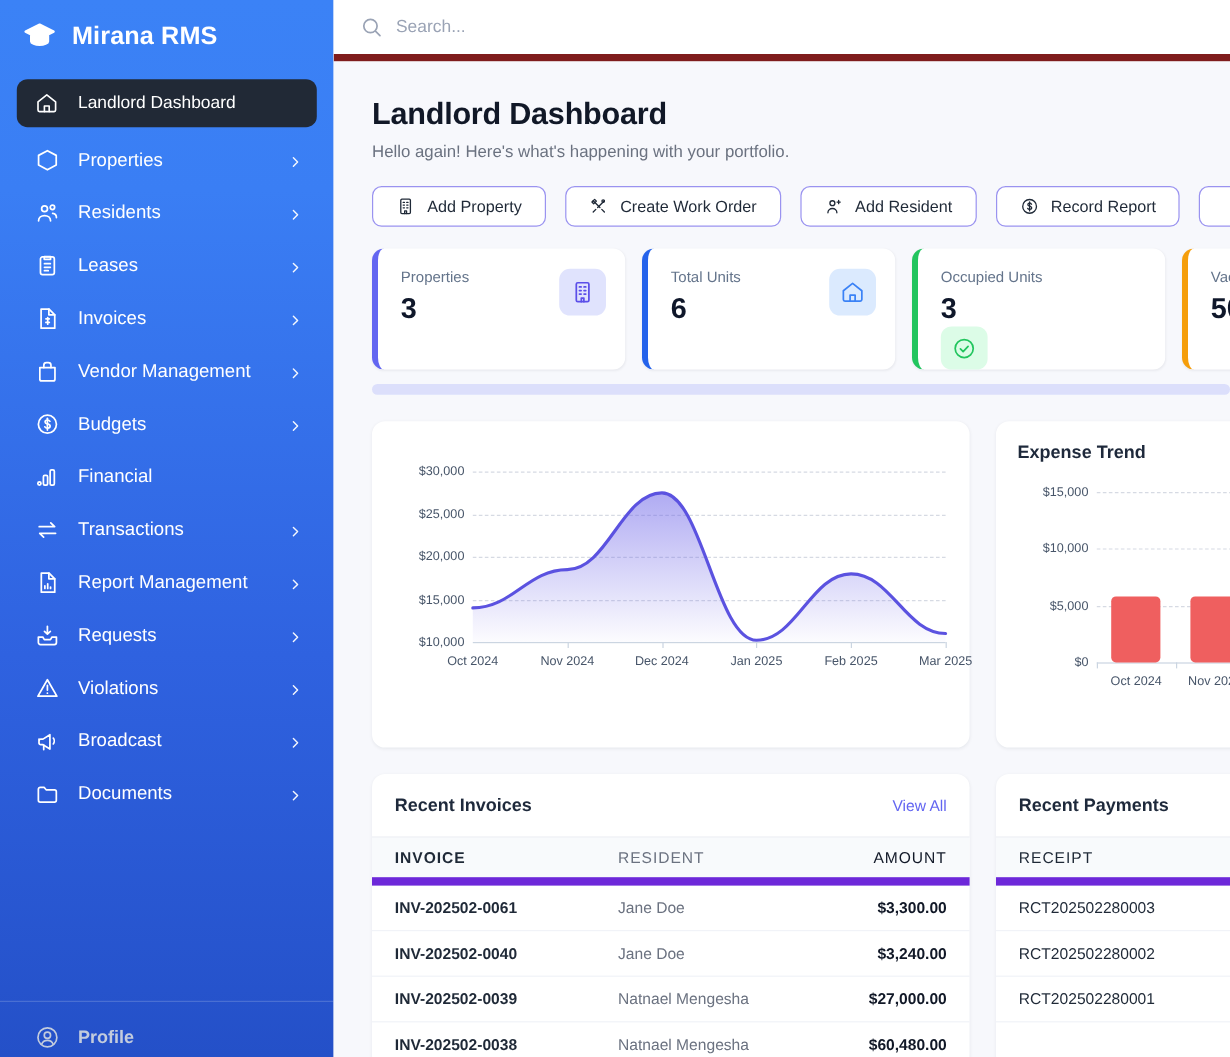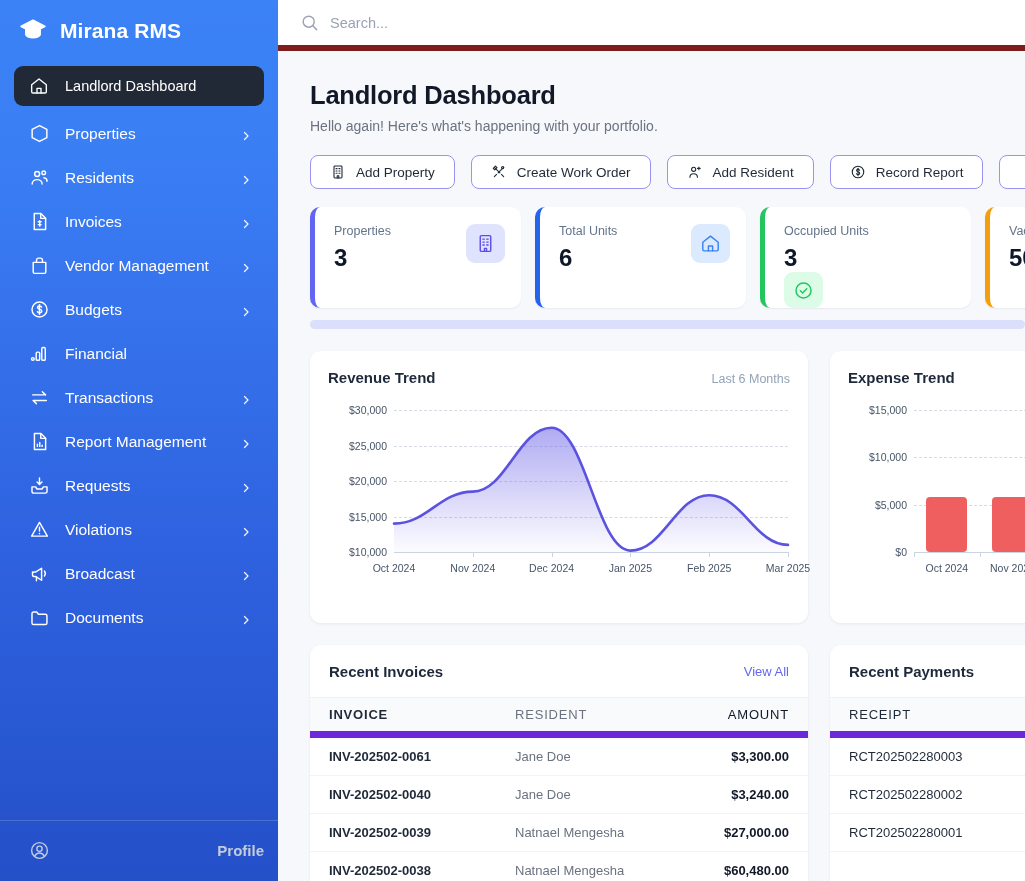--- a/index.html
+++ b/index.html
@@ -28,21 +28,21 @@
     height: 37px; padding: 0 12px 0 14px;
     border-radius: 9px; margin-bottom: 7px;
     color: #ffffff; cursor: pointer;
   }
   .nav-item.active { background: #212936; margin-bottom: 9px; height: 40px;}
   .nav-ico { width: 22px; height: 22px; flex: 0 0 22px; display:flex; align-items:center; justify-content:center; }
   .nav-label { font-size: 15.5px; flex: 1 1 auto; white-space: nowrap; }
   .nav-item.active .nav-label { font-size: 14.5px; }
   .nav-chev { width: 12px; height: 12px; flex: 0 0 12px; opacity: .95; }
 
-  .profile-sec { border-top: 1px solid rgba(255,255,255,.17); padding: 12px 14px 14px 14px; text-align: right; }
+  .profile-sec { border-top: 1px solid rgba(255,255,255,.17); padding: 12px 14px 0 14px; }
   .profile-item { display:flex; align-items:center; gap:15px; height: 34px; padding-left: 14px; cursor:pointer; }
   .profile-item .nav-label { color:#c3ccdd; font-size: 15px; font-weight: 600;}
 
   
   .main { flex: 1 1 auto; height: 881px; position: relative; overflow: hidden; background:#f7f8fc; }
   .topbar {
     height: 51px; background: #fff; border-bottom: 6px solid #7f1d1d;
     display: flex; align-items: center; padding-left: 22px; gap: 11px;
   }
   .search-input {
@@ -152,20 +152,33 @@
         <div class="nav-item">
           <span class="nav-ico">
             <svg width="21" height="21" viewBox="0 0 24 24" fill="none" stroke="#fff" stroke-width="1.65" stroke-linecap="round" stroke-linejoin="round">
               <circle cx="9.3" cy="8" r="2.8"></circle>
               <path d="M3.6 19.4c0-3 2.6-5 5.7-5s5.7 2 5.7 5"></path>
               <circle cx="16.8" cy="6.6" r="2.1"></circle>
               <path d="M17 12.3c2.2.3 3.6 1.9 3.6 4"></path>
             </svg>
           </span>
           <span class="nav-label">Residents</span>
+          <span class="nav-chev"><svg width="12" height="12" viewBox="0 0 24 24" fill="none" stroke="#fff" stroke-width="2.4" stroke-linecap="round" stroke-linejoin="round">
+              <path d="M9 5l7 7-7 7"></path>
+            </svg></span>
+        </div>
+        <div class="nav-item">
+          <span class="nav-ico">
+            <svg width="21" height="21" viewBox="0 0 24 24" fill="none" stroke="#fff" stroke-width="1.65" stroke-linecap="round" stroke-linejoin="round">
+              <rect x="5.4" y="3.6" width="13.2" height="16.8" rx="2"></rect>
+              <path d="M9 3.2h6v2.6H9z"></path>
+              <path d="M9.2 10h5.6M9.2 13.4h5.6M9.2 16.6h3.6"></path>
+            </svg>
+          </span>
+          <span class="nav-label">Leases</span>
           <span class="nav-chev"><svg width="12" height="12" viewBox="0 0 24 24" fill="none" stroke="#fff" stroke-width="2.4" stroke-linecap="round" stroke-linejoin="round">
               <path d="M9 5l7 7-7 7"></path>
             </svg></span>
         </div>
         <div class="nav-item">
           <span class="nav-ico">
             <svg width="21" height="21" viewBox="0 0 24 24" fill="none" stroke="#fff" stroke-width="1.65" stroke-linecap="round" stroke-linejoin="round">
               <path d="M6 2.9h7.6L19 8.4v12.7H6z"></path>
               <path d="M13.4 3v5.4H19"></path>
               <path d="M12.3 11v6.3M10.6 12.2h3.2M10.6 15.6h3.2"></path>
@@ -405,24 +418,20 @@
        <div class="stat-label">Vacancy</div>
        <div class="stat-value">50%</div>
      </div>
      </div>
           </div>
         <div class="scroll-track"></div>
       </div>
 
       <div class="row">
         <div class="card chart-card">
-          <div class="card-head">
-            <span class="card-title">Revenue Trend</span>
-            <span class="card-meta">Last 6 Months</span>
-          </div>
           <div class="plot">
             <div class="axisarea" id="rev-axis">
                 <div class="gridline" style="top: 0px;"></div>
                 <div class="ylab" style="top: 0px;">$30,000</div>
                 <div class="gridline" style="top: 35.5px;"></div>
                 <div class="ylab" style="top: 35.5px;">$25,000</div>
                 <div class="gridline" style="top: 71px;"></div>
                 <div class="ylab" style="top: 71px;">$20,000</div>
                 <div class="gridline" style="top: 106.5px;"></div>
                 <div class="ylab" style="top: 106.5px;">$15,000</div>

